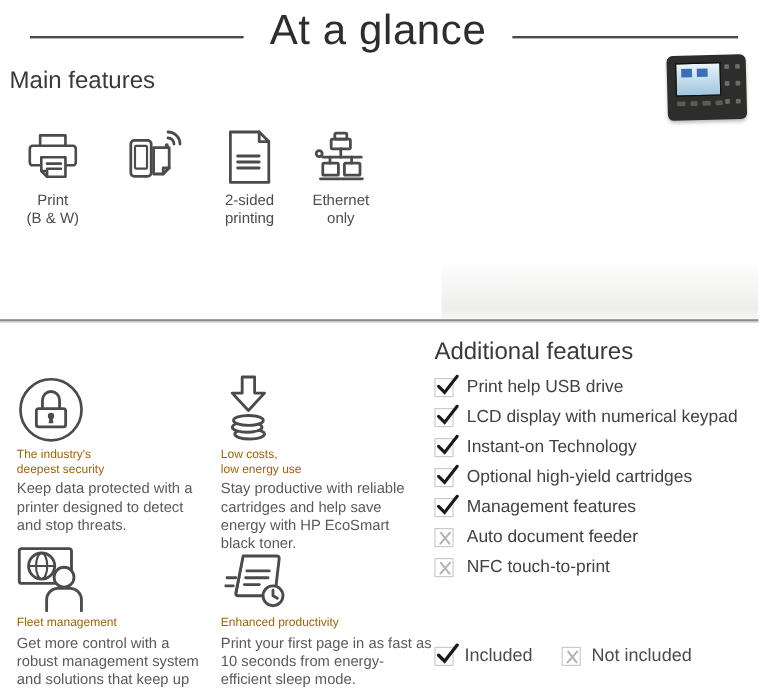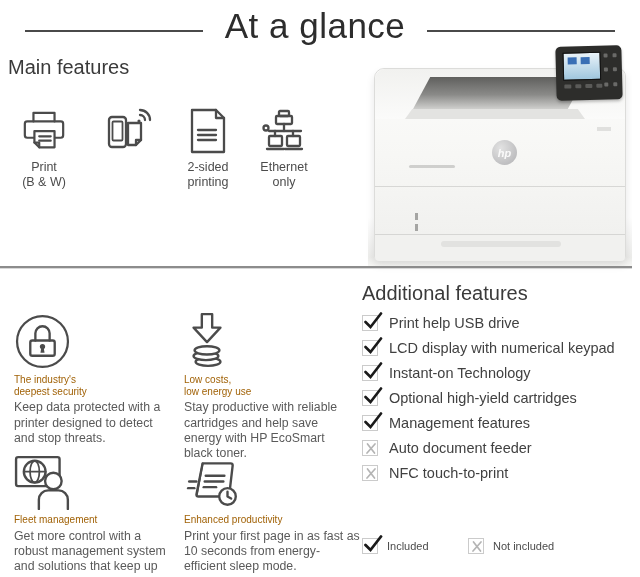--- a/index.html
+++ b/index.html
@@ -95,21 +95,21 @@
   .add-row { height:25px; display:flex; align-items:center; }
   .cbox { position:relative; width:16px; height:16px; border:1px solid #cbcbcb; background:#fff; flex:0 0 auto; }
   .cbox svg.chk { position:absolute; left:0px; top:-4px; }
   .cbox svg.xmk { position:absolute; left:1px; top:1px; }
   .add-label { margin-left:11px; font-size:14.5px; color:#414141; white-space:nowrap; }
 
   
   .legend { position:absolute; top:538px; display:flex; align-items:center; }
   #legend-inc { left:362px; }
   #legend-not { left:468px; }
-  .legend .add-label { font-size:11px; margin-left:9px; color:#4c4c4c; }
+  .legend .add-label { font-size:15px; margin-left:9px; color:#4c4c4c; }
 </style>
 </head>
 <body>
 
 <div class="canvas">
 
   <div class="header">
     <div class="rule left"></div>
     <div class="title">At a glance</div>
     <div class="rule right"></div>
@@ -174,34 +174,20 @@
         <line x1="8" y1="41" x2="25" y2="41"></line>
         <rect x="28" y="28" width="13" height="10" rx="1"></rect>
         <line x1="26" y1="41" x2="43" y2="41"></line>
       </svg>
     </div>
     <div class="mf-label preline">Ethernet
 only</div>
   </div>
 
   <div class="printer">
-    <div class="p-body">
-      <div class="p-topband"></div>
-      <div class="p-tray-recess"></div>
-      <div class="p-tray-lip"></div>
-      <div class="p-seam1"></div>
-      <div class="p-model"></div>
-      <div class="p-rightmark"></div>
-      <div class="p-logo">hp</div>
-      <div class="p-ind1"></div>
-      <div class="p-ind2"></div>
-      <div class="p-trayfront">
-        <div class="p-handle"></div>
-      </div>
-    </div>
     <div class="p-panel">
       <div class="p-screen">
           <span></span>
           <span></span>
         </div>
       <div class="p-keys">
           <i></i>
           <i></i>
           <i></i>
           <i></i>

